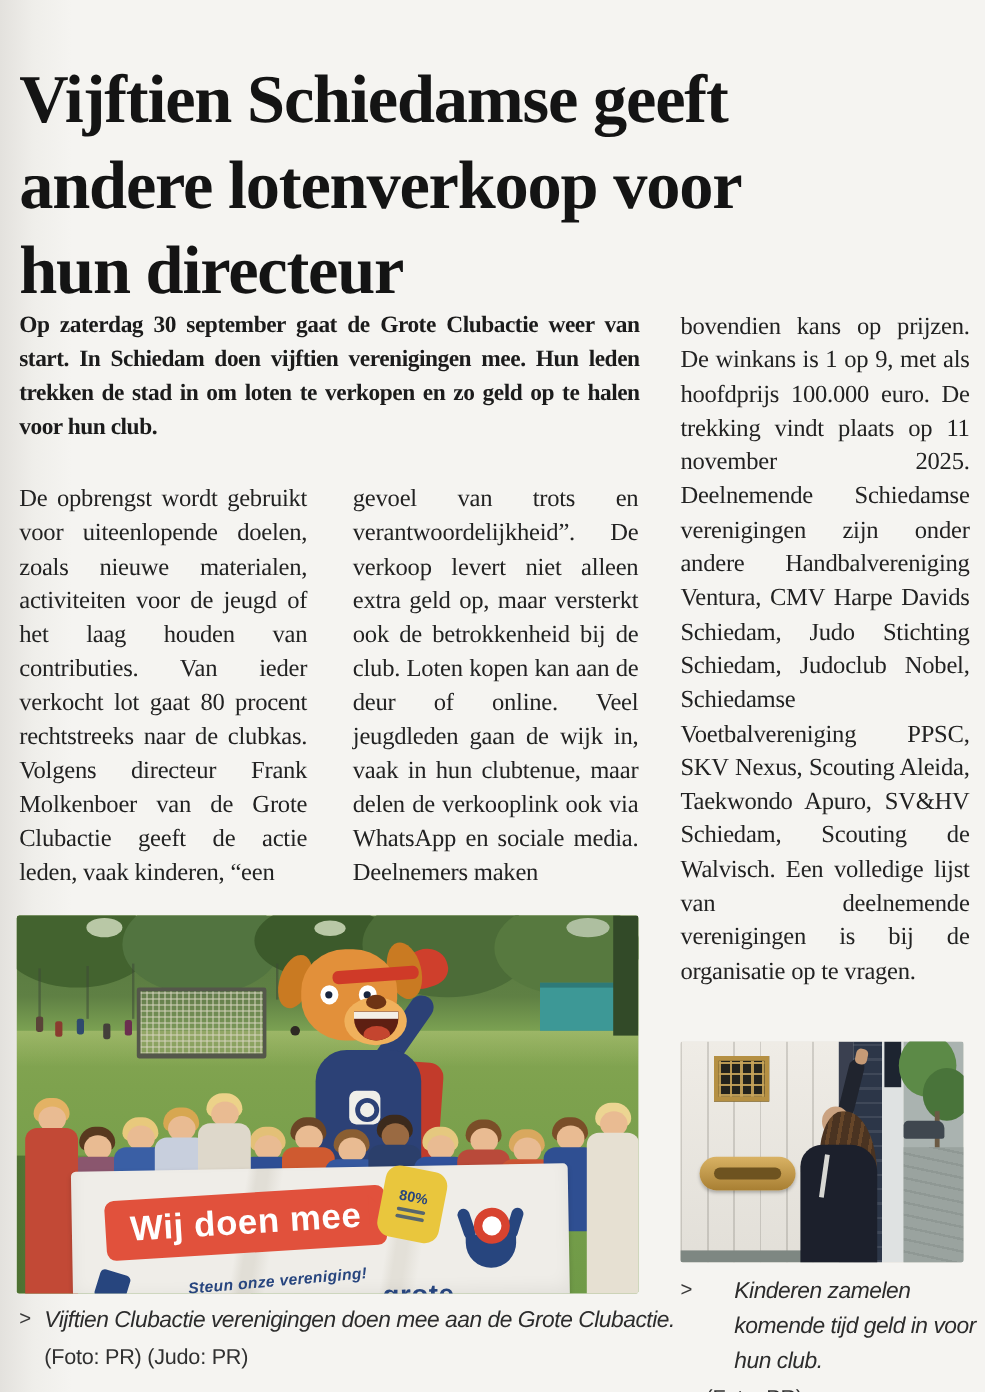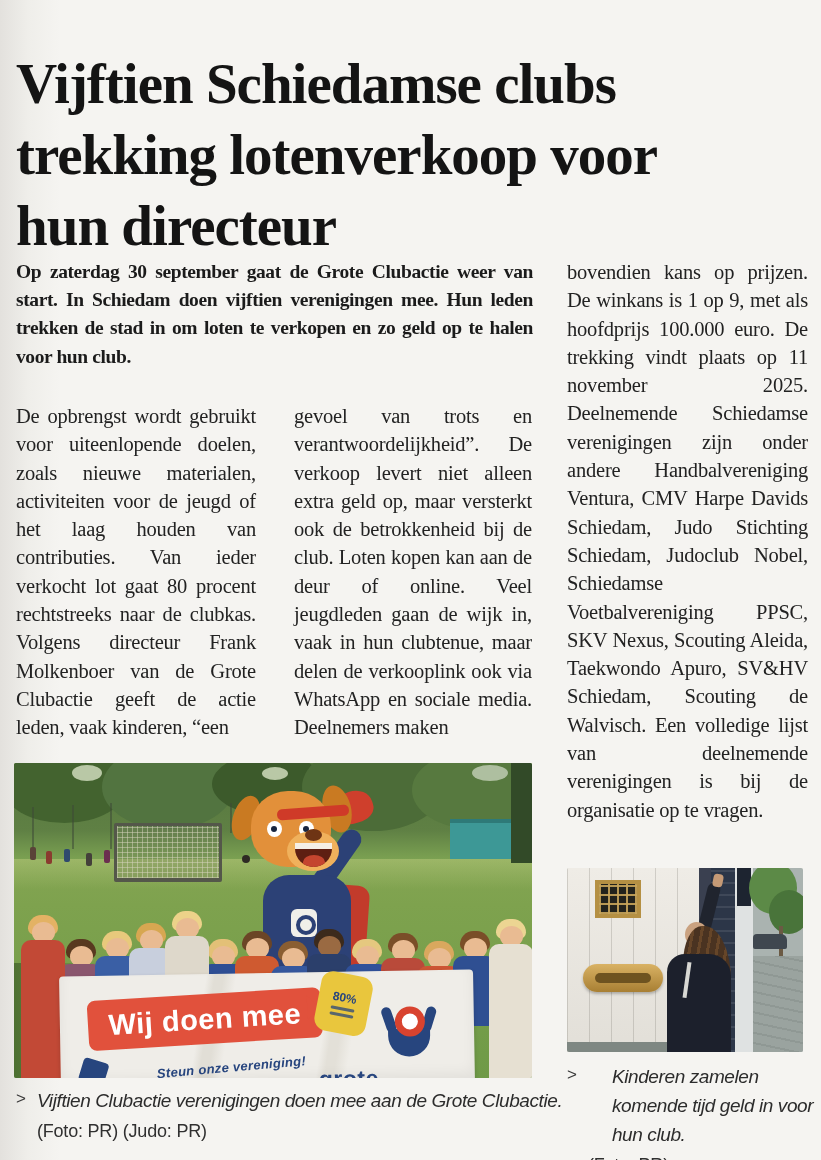--- a/index.html
+++ b/index.html
@@ -148,22 +148,22 @@
   .girl-head{position:absolute;left:118px;top:54px;width:23px;height:25px;background:#caa280;border-radius:50%;}
   .girl-hair{position:absolute;left:116px;top:58px;width:48px;height:96px;background:#4a3321;border-radius:42% 60% 45% 62%;
     background-image:repeating-linear-gradient(100deg,rgba(130,88,48,.5) 0 3px,transparent 3px 9px);}
   .girl-body{position:absolute;left:100px;top:86px;width:64px;height:98px;background:#1c202c;border-radius:18px 22px 0 0;}
   .girl-lanyard{position:absolute;left:118px;top:94px;width:4px;height:36px;background:#d8d8d4;transform:rotate(8deg);}
 </style>
 </head>
 <body>
 
 <h1 class="abs headline">
-  <span>Vijftien Schiedamse clubs</span>
-  <span>trekking lotenverkoop voor</span>
+  <span>Vijftien Schiedamse geeft</span>
+  <span>andere lotenverkoop voor</span>
   <span>hun directeur</span>
 </h1>
 
 <div class="abs lead">Op zaterdag 30 september gaat de Grote Clubactie weer van start. In Schiedam doen vijftien verenigingen mee. Hun leden trekken de stad in om loten te verkopen en zo geld op te halen voor hun club.</div>
 
 <div class="abs bodycol col1">De opbrengst wordt gebruikt voor uiteenlopende doelen, zoals nieuwe materialen, activiteiten voor de jeugd of het laag houden van contributies. Van ieder verkocht lot gaat 80 procent rechtstreeks naar de clubkas. Volgens directeur Frank Molkenboer van de Grote Clubactie geeft de actie leden, vaak kinderen, “een</div>
 <div class="abs bodycol col2">gevoel van trots en verantwoordelijkheid”. De verkoop levert niet alleen extra geld op, maar versterkt ook de betrokkenheid bij de club. Loten kopen kan aan de deur of online. Veel jeugdleden gaan de wijk in, vaak in hun clubtenue, maar delen de verkooplink ook via WhatsApp en sociale media. Deelnemers maken</div>
 <div class="abs bodycol col3">bovendien kans op prijzen. De winkans is 1 op 9, met als hoofdprijs 100.000 euro. De trekking vindt plaats op 11 november 2025. Deelnemende Schiedamse verenigingen zijn onder andere Handbalvereniging Ventura, CMV Harpe Davids Schiedam, Judo Stichting Schiedam, Judoclub Nobel, Schiedamse Voetbalvereniging PPSC, SKV Nexus, Scouting Aleida, Taekwondo Apuro, SV&amp;HV Schiedam, Scouting de Walvisch. Een volledige lijst van deelnemende verenigingen is bij de organisatie op te vragen.</div>
 
 <div class="abs photo-main">

